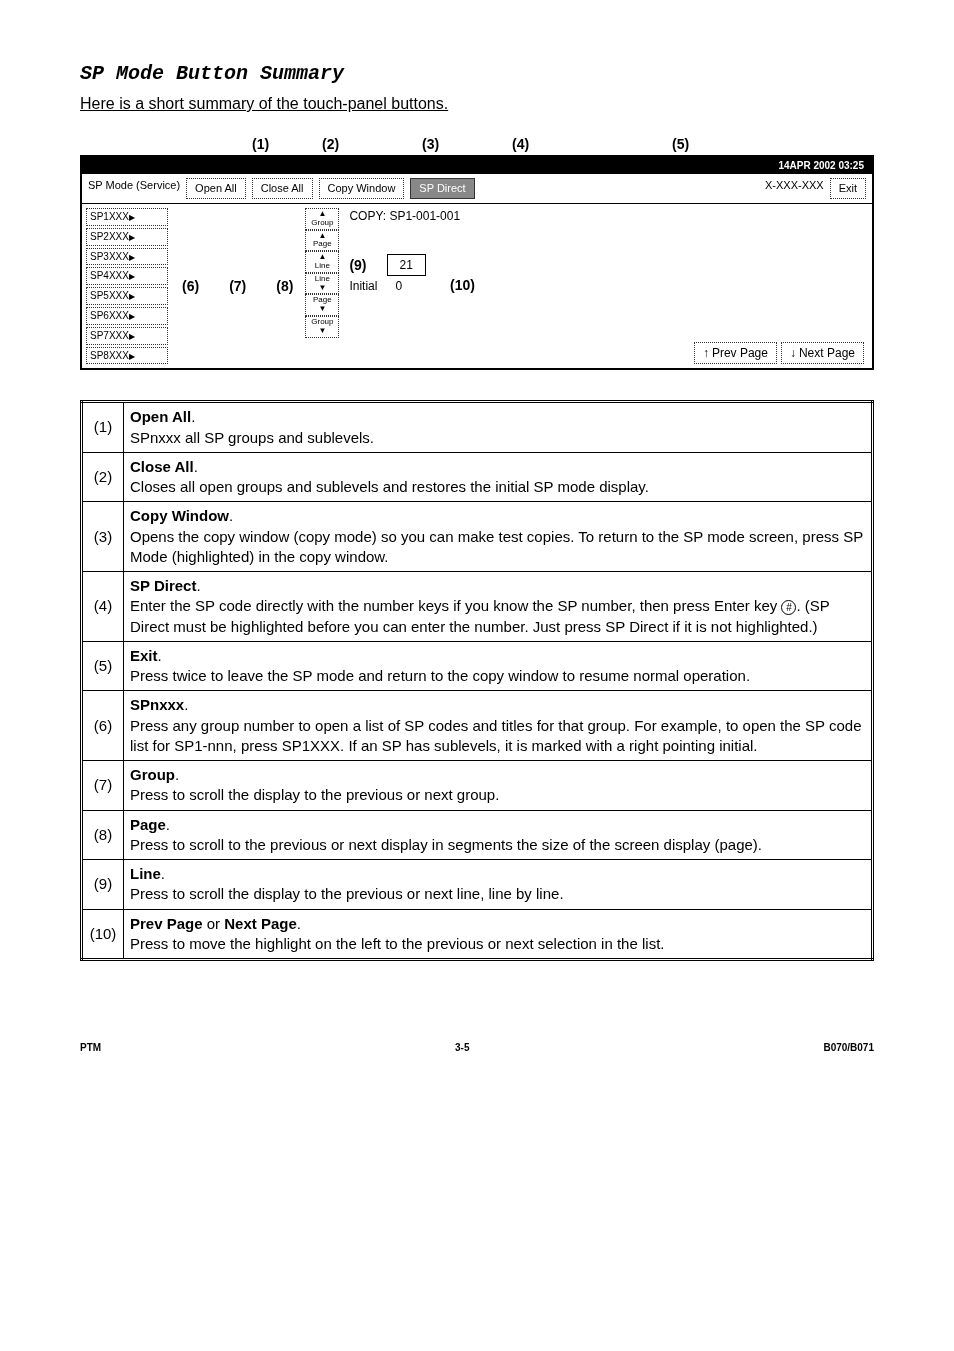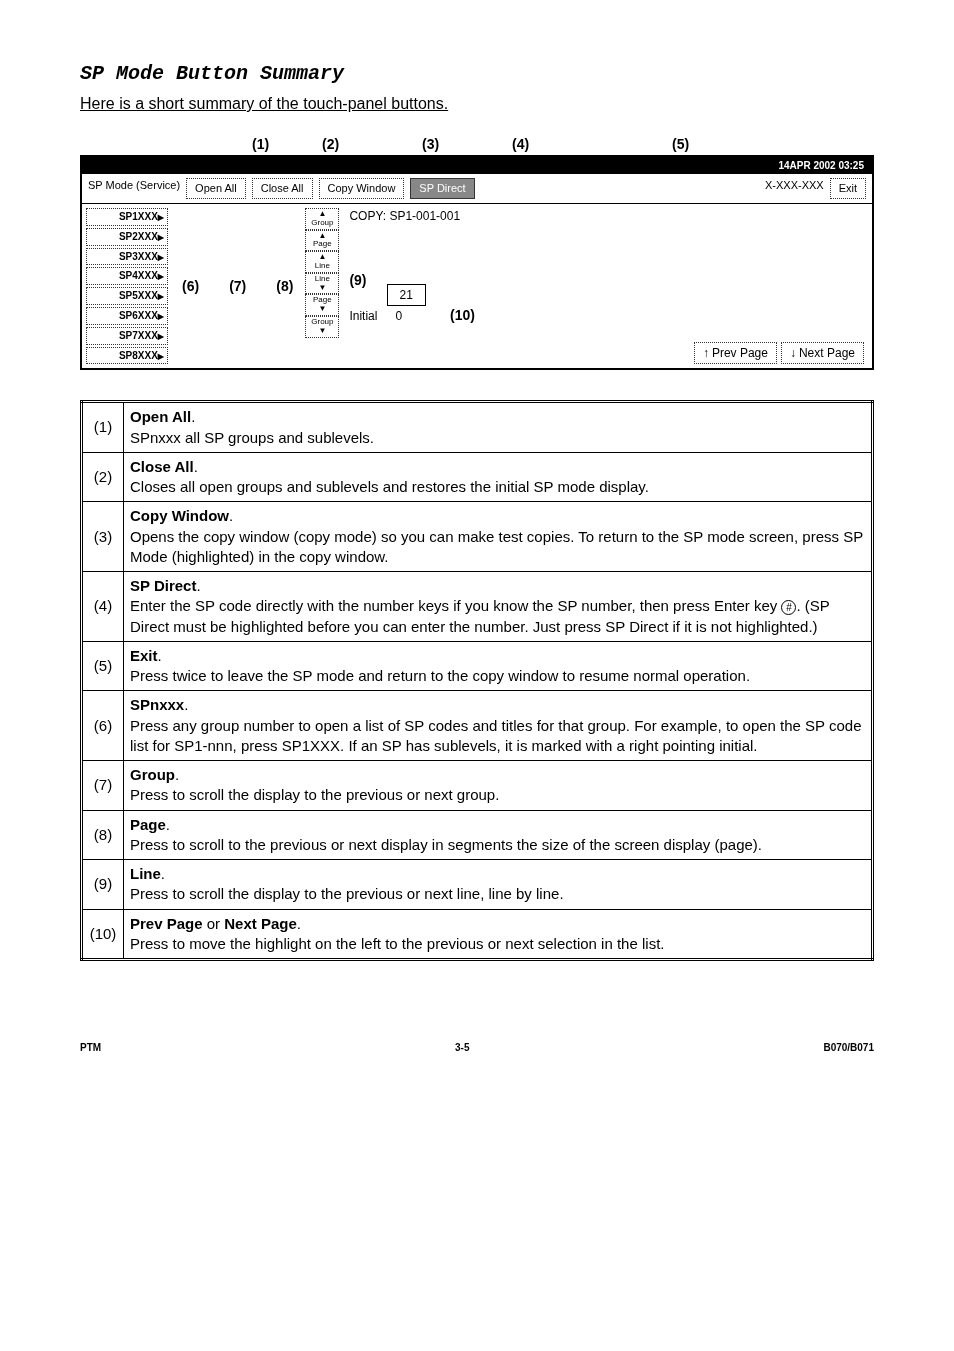--- a/index.html
+++ b/index.html
@@ -76,23 +76,22 @@
     padding: 4px;
     display: flex;
     flex-direction: column;
     gap: 2px;
   }
   .sp-btn {
     border: 1px dotted #333;
     font-size: 10px;
     padding: 1px 3px;
     display: flex;
-    justify-content: flex-end;
+    justify-content: flex-start;
     align-items: center;
-    font-weight: bold;
   }
   .mid-nums {
     display:flex;
     align-items:center;
     gap: 30px;
     font-weight:bold;
     font-size:14px;
     padding: 0 10px;
   }
   .nav-col {
@@ -117,21 +116,21 @@
     position:relative;
     font-size:12px;
   }
   .pager {
     position:absolute;
     bottom:4px;
     right:8px;
     display:flex;
     gap:4px;
   }
-  .valbox { border:1px solid #000; padding:2px 12px; display:inline-block;margin-top:30px; }
+  .valbox { border:1px solid #000; padding:2px 12px; display:inline-block; }
 
   
   table.defs {
     border-collapse: collapse;
     width: 100%;
     border: 3px double #000;
     font-size: 15px;
   }
   table.defs td {
     border: 1px solid #000;

